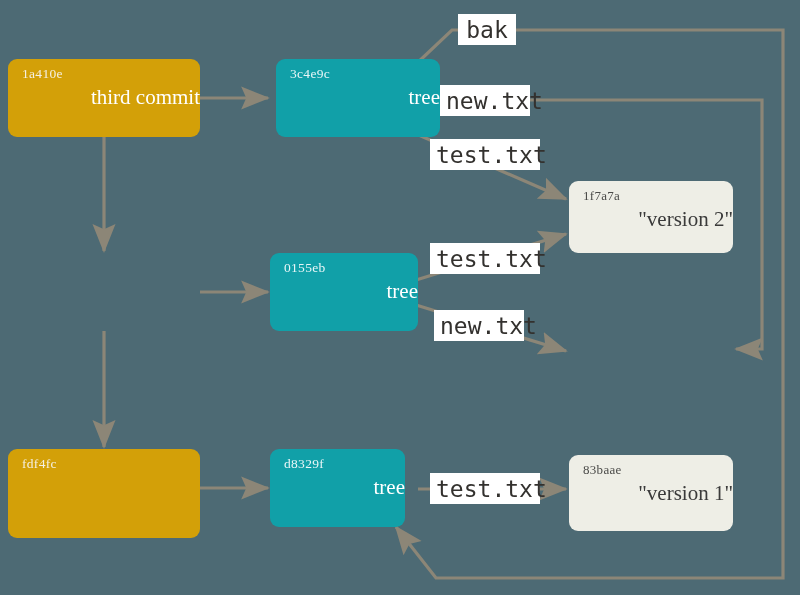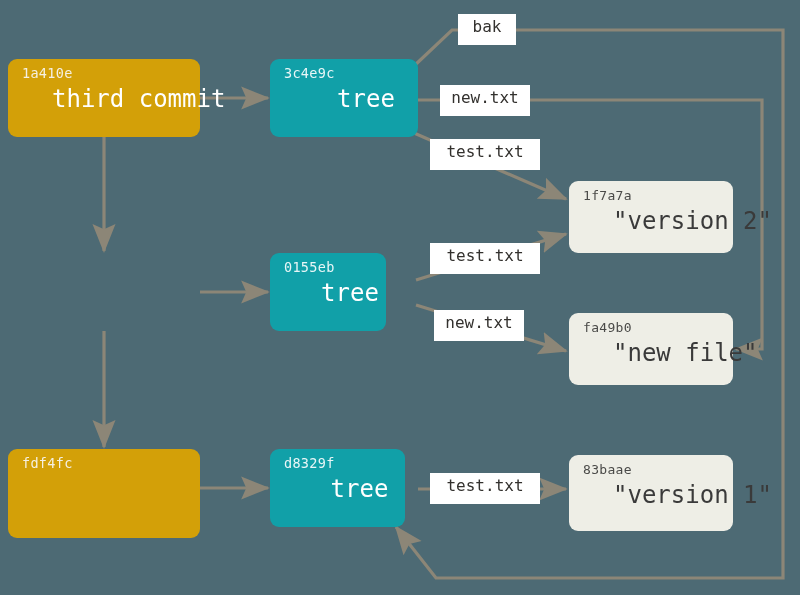--- a/index.html
+++ b/index.html
@@ -20,37 +20,38 @@
     left: 0;
     top: 0;
     width: 800px;
     height: 595px;
   }
   .node {
     position: absolute;
     border-radius: 9px;
     box-sizing: border-box;
     display: block;
+    font-family: Liberation Serif, serif;
   }
   .node .hash {
     position: absolute;
     left: 14px;
     top: 8px;
     font-size: 13.5px;
     letter-spacing: 0.3px;
     line-height: 1;
     white-space: nowrap;
   }
   .node .caption {
     position: absolute;
     left: 0;
     right: 0;
     top: 28px;
-    text-align: center;
-    font-size: 24px;
+    text-align: right;
+    font-size: 21px;
     line-height: 1;
     white-space: nowrap;
     margin-left: 44px;
   }
   .node.commit {
     background: #d3a008;
   }
   .node.commit .hash { color: #f5f0e2; }
   .node.commit .caption { color: #ffffff; }
   .node.tree {
@@ -61,21 +62,21 @@
   .node.blob {
     background: #eeeee6;
   }
   .node.blob .hash { color: #4a4a48; font-size: 13px; }
   .node.blob .caption { color: #3a3a3a; }
 
   .edge-label {
     position: absolute;
     background: #ffffff;
     color: #33312e;
-    font-size: 16px;
+    font-size: 23px;
     line-height: 1;
     padding: 5px 6px 6px 6px;
     white-space: nowrap;
     box-sizing: border-box;
     text-align: center;
   }
 </style>
 </head>
 <body>
 
@@ -121,44 +122,40 @@
   <div class="node commit" style="left:8px; top:59px; width:192px; height:78px;">
     <span class="hash">1a410e</span>
     <span class="caption">third commit</span>
   </div>
 
 
   <div class="node commit" style="left:8px; top:449px; width:192px; height:89px;">
     <span class="hash">fdf4fc</span>
   </div>
 
-  <div class="node tree" style="left:270px; top:59px; width:148px; height:78px;">
+  <div class="node tree" style="left:276px; top:59px; width:164px; height:78px;">
     <span class="hash">3c4e9c</span>
     <span class="caption">tree</span>
   </div>
 
-  <div class="node tree" style="left:270px; top:253px; width:116px; height:78px;padding-left:24px;">
+  <div class="node tree" style="left:270px; top:253px; width:148px; height:78px;padding-left:24px;">
     <span class="hash">0155eb</span>
     <span class="caption">tree</span>
   </div>
 
   <div class="node tree" style="left:270px; top:449px; width:135px; height:78px;">
     <span class="hash">d8329f</span>
     <span class="caption">tree</span>
   </div>
 
   <div class="node blob" style="left:569px; top:181px; width:164px; height:72px;">
     <span class="hash">1f7a7a</span>
     <span class="caption">"version 2"</span>
   </div>
 
-  <div class="node blob" style="left:569px; top:313px; width:164px; height:72px;">
-    <span class="hash">fa49b0</span>
-    <span class="caption">"new file"</span>
-  </div>
 
   <div class="node blob" style="left:569px; top:455px; width:164px; height:76px;">
     <span class="hash">83baae</span>
     <span class="caption">"version 1"</span>
   </div>
 
   <div class="edge-label" style="left:458px; top:14px; width:58px; height:31px;">bak</div>
 
   <div class="edge-label" style="left:440px; top:85px; width:90px; height:31px;">new.txt</div>
 

